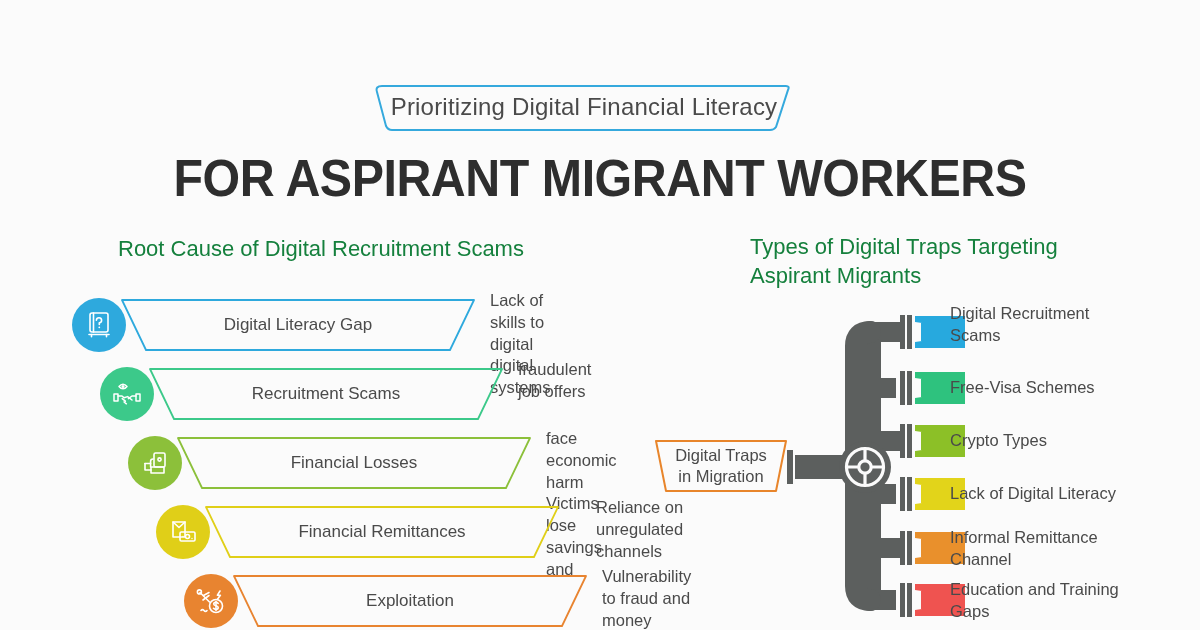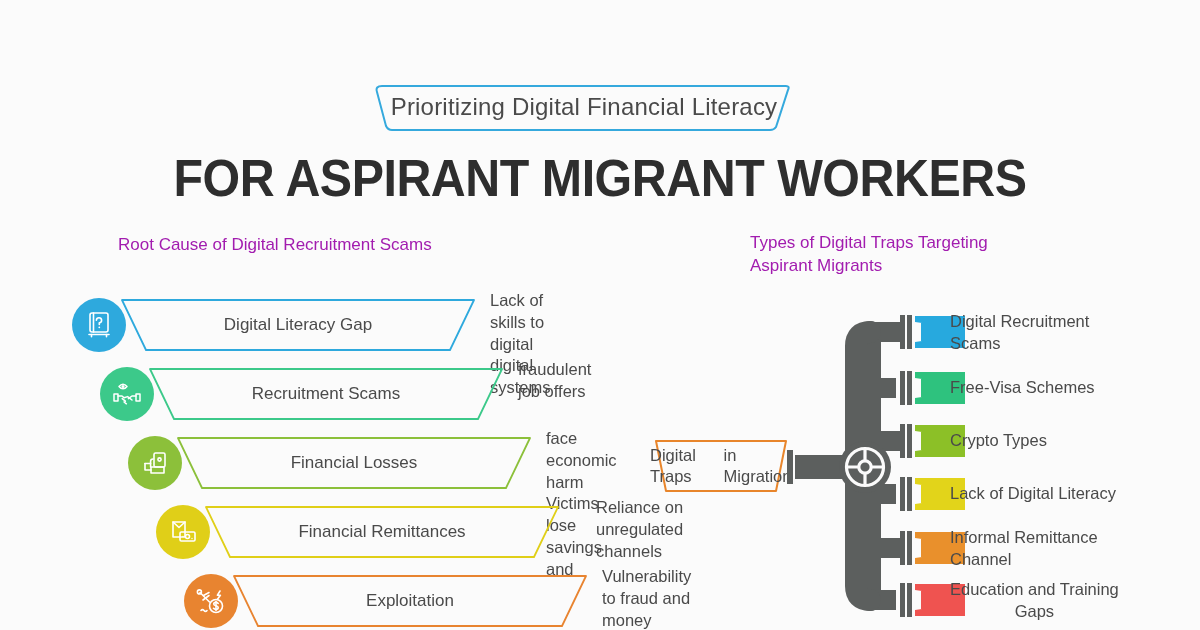--- a/index.html
+++ b/index.html
@@ -30,21 +30,21 @@
     position:absolute;left:0;top:148px;width:1200px;
     text-align:center;
     font-size:52px;font-weight:bold;color:#2e2e2e;
     letter-spacing:-0.5px;
     transform:scaleX(.93);
     font-family:"Liberation Sans", sans-serif;
   }
 
   
   .sec-head{
-    position:absolute;font-size:17px;color:#a21caf;line-height:1.34;
+    position:absolute;font-size:22px;color:#15803d;line-height:1.34;
   }
   #left-head{left:118px;top:234px;}
   #right-head{left:750px;top:232px;width:380px;}
 
   
   .row{position:absolute;height:62px;}
   .circ{
     position:absolute;left:0;top:0;width:54px;height:54px;border-radius:50%;
     display:flex;align-items:center;justify-content:center;
   }
@@ -58,21 +58,21 @@
   .desc{
     position:absolute;font-size:16.5px;color:#4a4a4a;line-height:1.32;
     top:-8px;
   }
 
   
   #manifold{position:absolute;left:648px;top:300px;width:340px;height:330px;}
   #dt-box{position:absolute;left:650px;top:437px;width:142px;height:58px;}
   #dt-text{
     position:absolute;left:650px;top:437px;width:142px;height:58px;
-    display:flex;flex-direction:row;align-items:center;justify-content:center;
+    display:flex;flex-direction:column;align-items:center;justify-content:center;
     font-size:16.5px;color:#4a4a4a;line-height:1.26;
   }
   .trap-item-label{
     position:absolute;font-size:16.5px;color:#4a4a4a;line-height:1.32;
   }
 </style>
 </head>
 <body>
 
 <div id="stage">
@@ -247,36 +247,36 @@
         <path d="M 267 232 L 317 232 L 317 264 L 267 264 L 267 258 L 274 257 L 310 257 L 310 239 L 274 239 L 267 238 Z" fill="#e9902c"></path>
         <rect x="273" y="239" width="38" height="18" fill="#e9902c"></rect>
         <rect x="252" y="283" width="5" height="34" fill="#5c5f5e"></rect>
         <rect x="259" y="283" width="5" height="34" fill="#5c5f5e"></rect>
         <path d="M 267 284 L 317 284 L 317 316 L 267 316 L 267 310 L 274 309 L 310 309 L 310 291 L 274 291 L 267 290 Z" fill="#ef5350"></path>
         <rect x="273" y="291" width="38" height="18" fill="#ef5350"></rect>
       </svg>
   </div>
 
   <div id="trap-labels">
-      <div class="trap-item-label" style="left: 950px; top: 311px;">
+      <div class="trap-item-label" style="left: 950px; top: 303px;">
         <div>Digital Recruitment</div>
         <div>Scams</div>
       </div>
       <div class="trap-item-label" style="left: 950px; top: 377px;">
         <div>Free-Visa Schemes</div>
       </div>
       <div class="trap-item-label" style="left: 950px; top: 430px;">
         <div>Crypto Types</div>
       </div>
       <div class="trap-item-label" style="left: 950px; top: 483px;">
         <div>Lack of Digital Literacy</div>
       </div>
       <div class="trap-item-label" style="left: 950px; top: 527px;">
         <div>Informal Remittance</div>
         <div>Channel</div>
       </div>
-      <div class="trap-item-label" style="left: 950px; top: 579px; text-align: center;">
+      <div class="trap-item-label" style="left: 950px; top: 579px;">
         <div>Education and Training</div>
         <div>Gaps</div>
       </div>
     </div>
 
 </div>
 
 </body></html>

